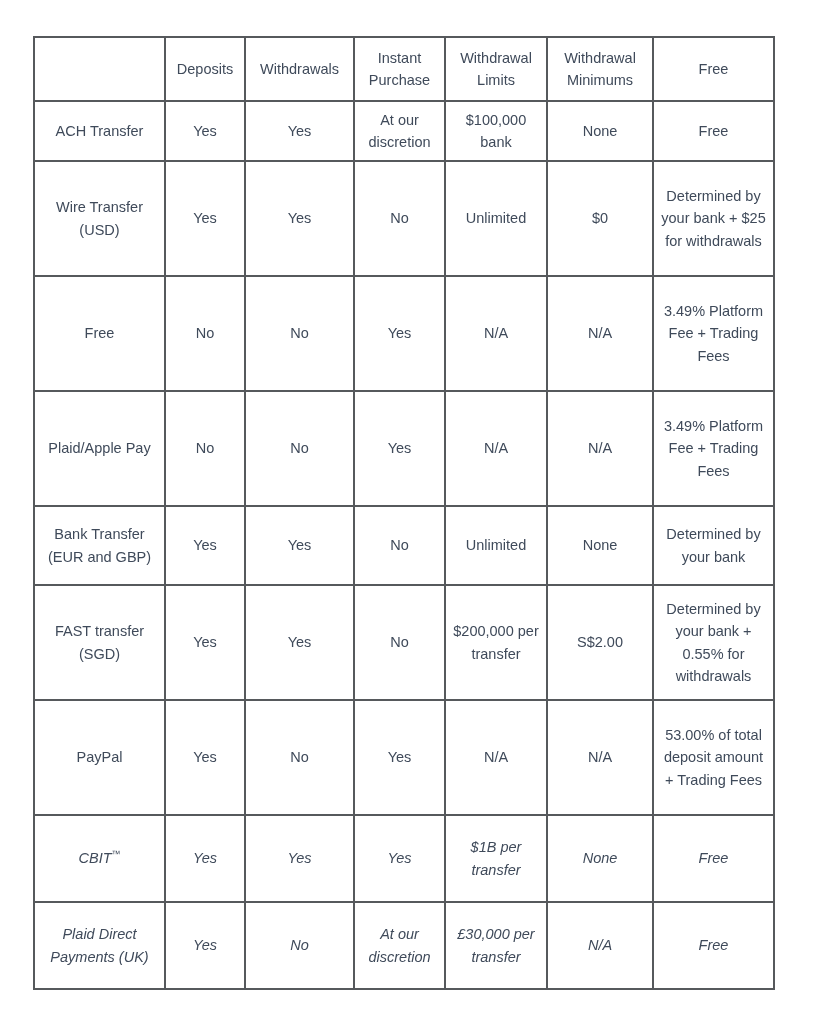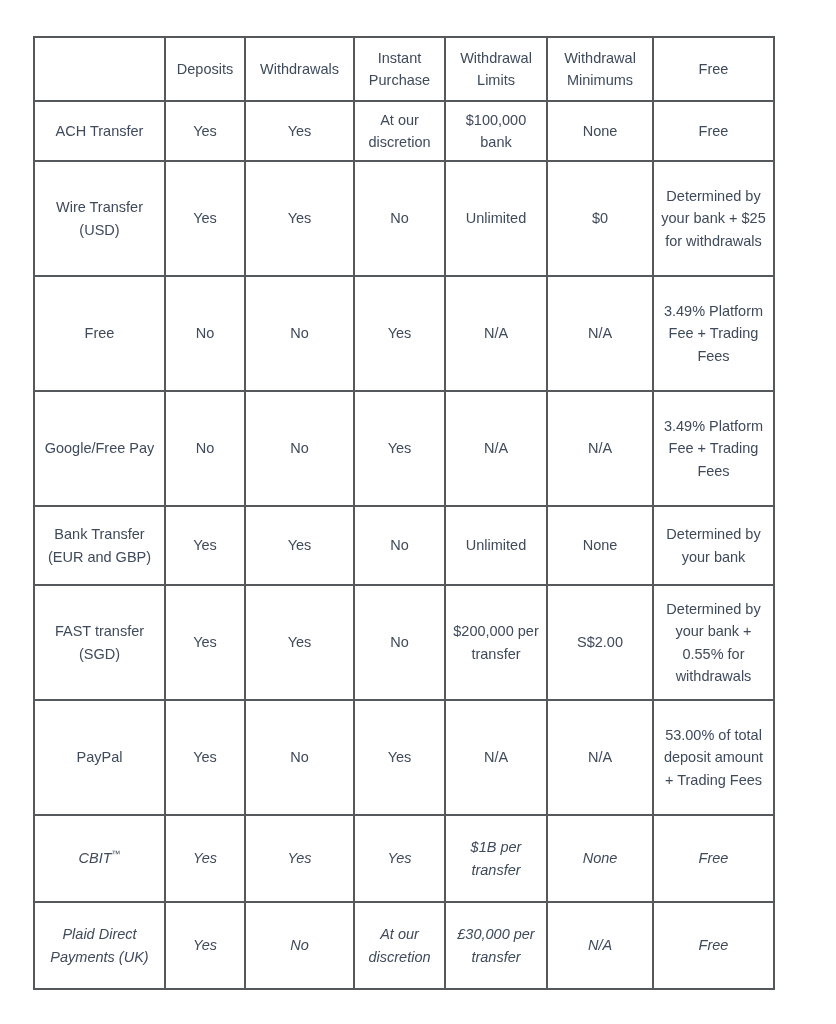--- a/index.html
+++ b/index.html
@@ -129,21 +129,21 @@
         <td>Free</td>
         <td>No</td>
         <td>No</td>
         <td>Yes</td>
         <td>N/A</td>
         <td>N/A</td>
         <td>3.49% Platform Fee + Trading Fees</td>
       </tr>
 
       <tr data-row="gpay">
-        <td>Google/Free Pay</td>
+        <td>Plaid/Apple Pay</td>
         <td>No</td>
         <td>No</td>
         <td>Yes</td>
         <td>N/A</td>
         <td>N/A</td>
         <td>3.49% Platform Fee + Trading Fees</td>
       </tr>
 
       <tr data-row="bank">
         <td>Bank Transfer (EUR and GBP)</td>

